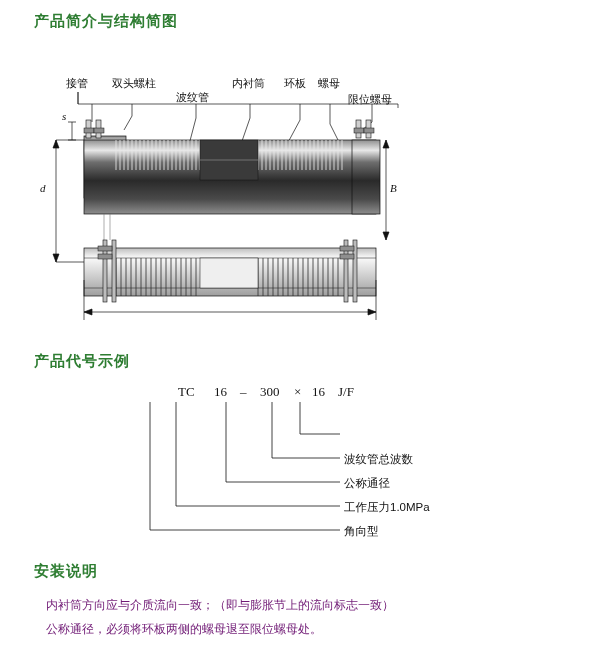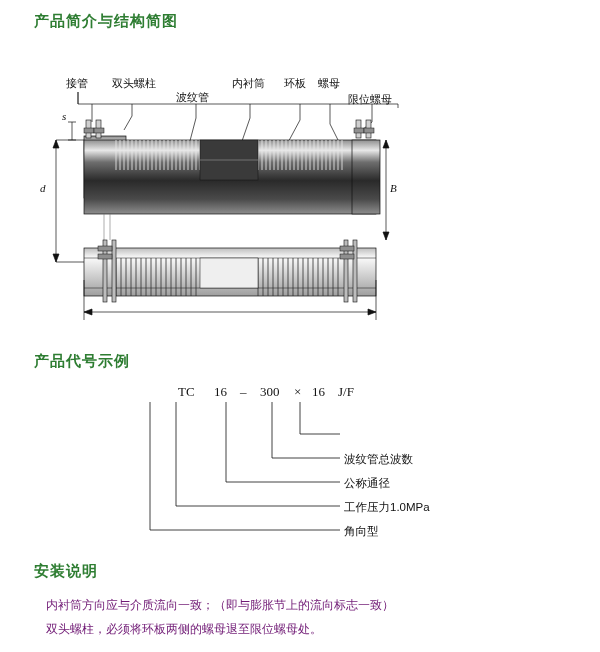--- a/index.html
+++ b/index.html
@@ -317,14 +317,14 @@
 
       <path d="M176,24 L176,128 L340,128"></path>
 
       <path d="M150,24 L150,152 L340,152"></path>
     </g>
   </svg>
 </div>
 
 <div id="notes">
   <p>内衬筒方向应与介质流向一致；（即与膨胀节上的流向标志一致）</p>
-  <p>双头螺柱，必须将环板两侧的螺母退至限位螺母处。</p>
+  <p>公称通径，必须将环板两侧的螺母退至限位螺母处。</p>
 </div>
 
 </body></html>

